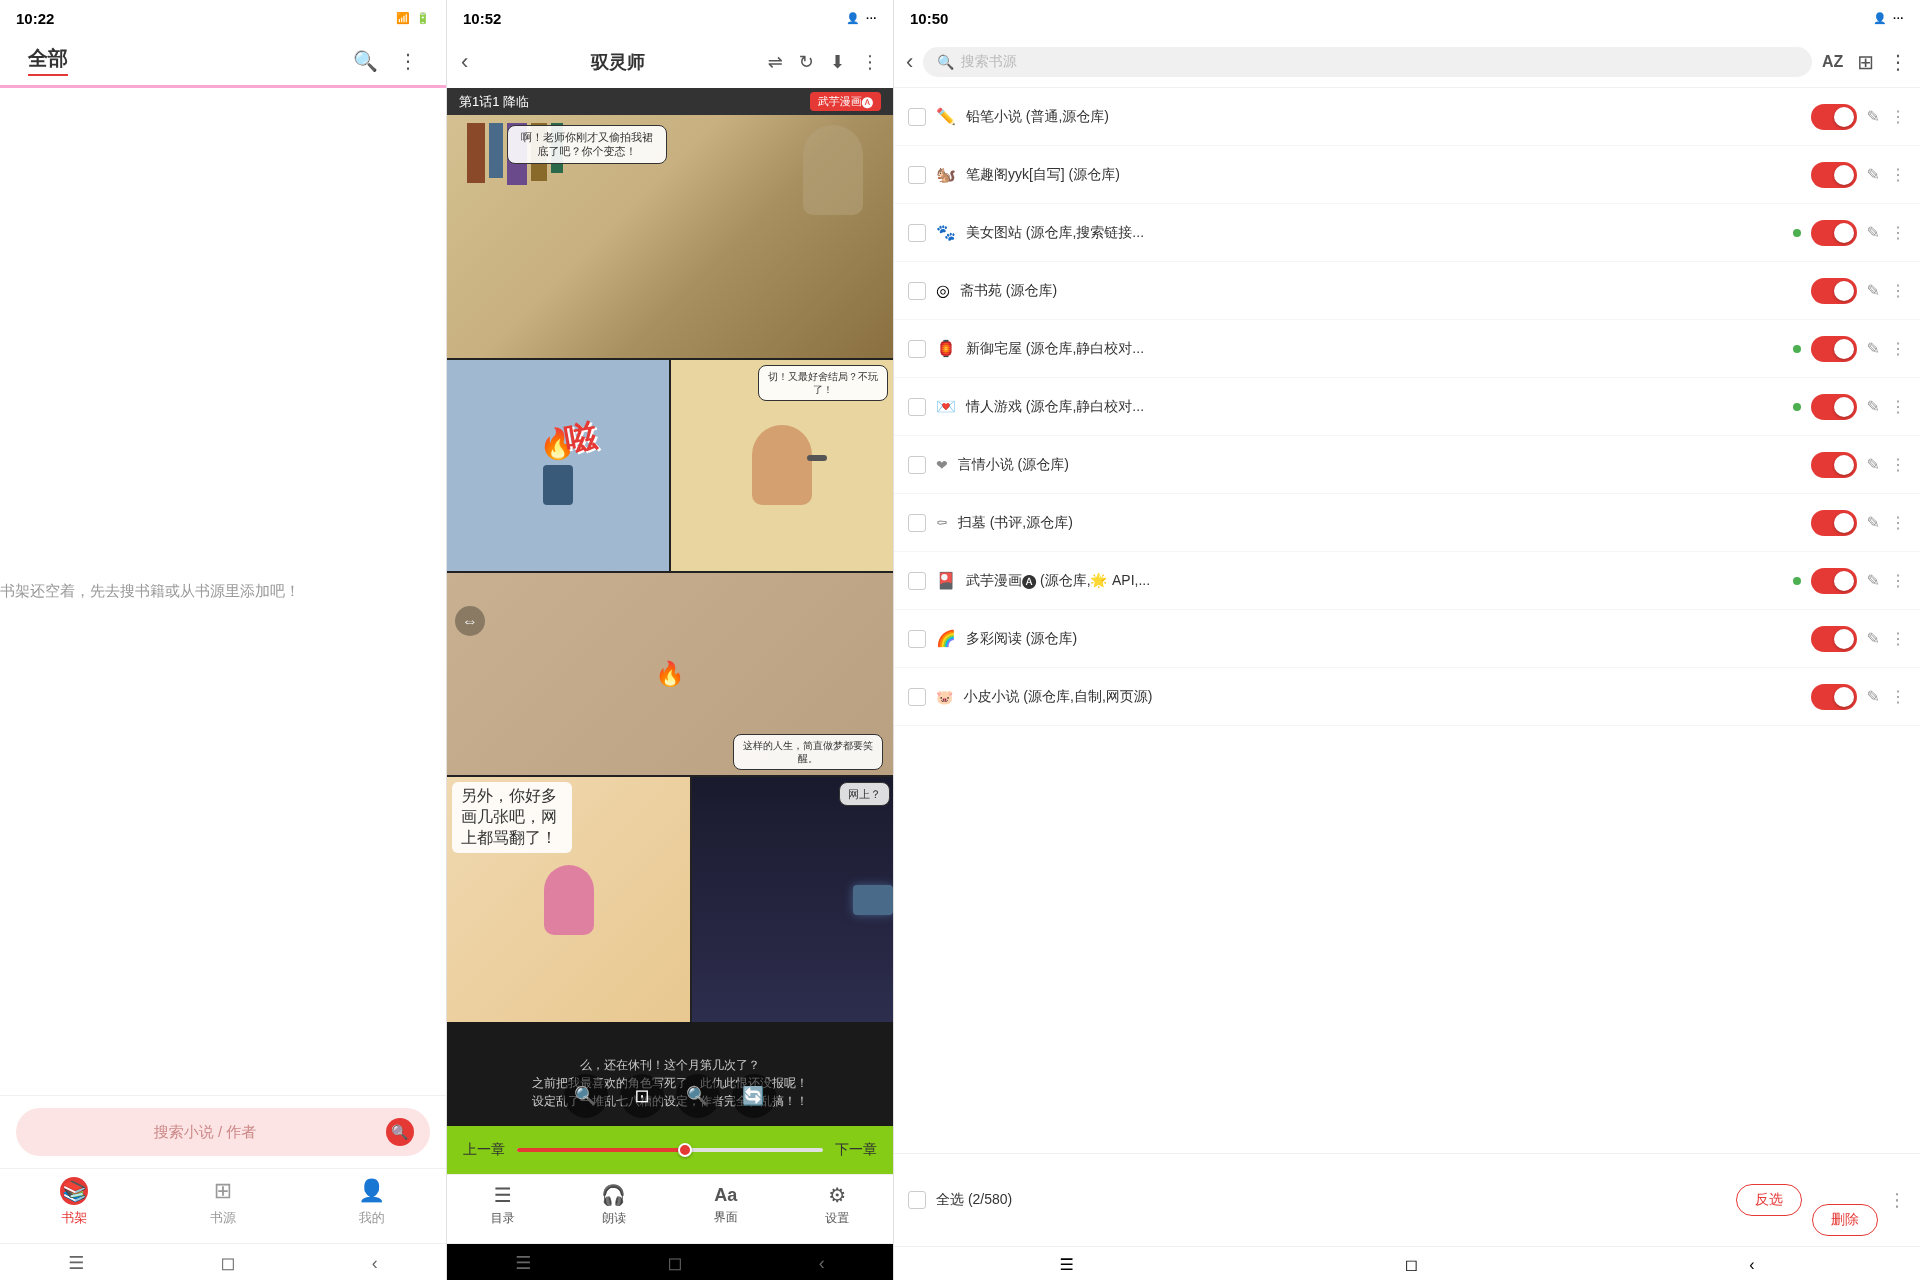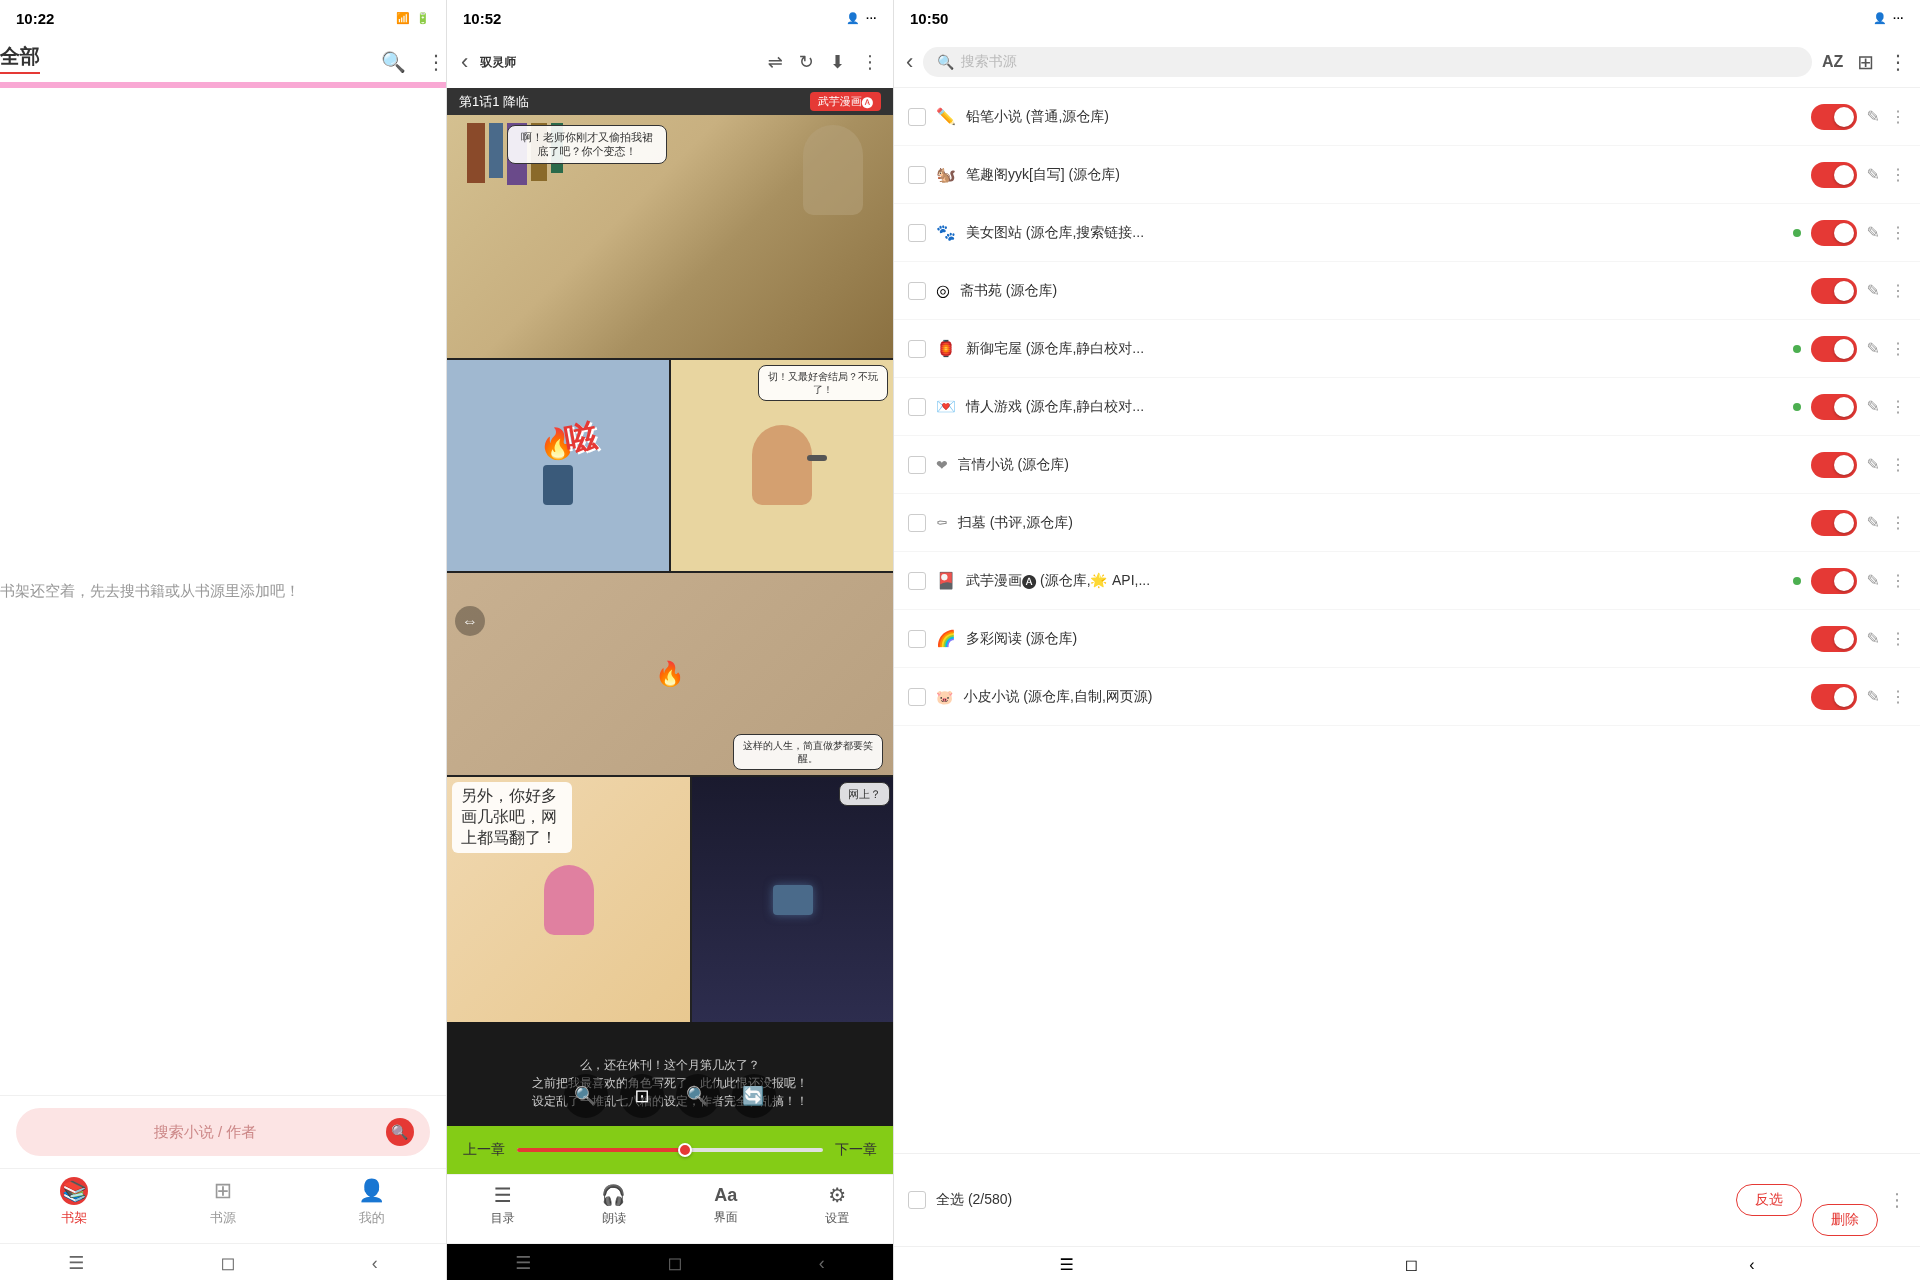--- a/index.html
+++ b/index.html
@@ -44,23 +44,23 @@
       font-size: 13px;
       font-weight: 600;
       height: 36px;
     }
     .status-bar-time { font-weight: 700; font-size: 15px; }
     .status-bar-icons { display: flex; gap: 6px; align-items: center; font-size: 11px; }
 
     
     .p1-header {
       display: flex;
-      align-items: flex-end;
-      padding: 8px 0;
-      border-bottom: 6px solid #f9a8d4;
+      align-items: center;
+      padding: 8px 28px;
+      border-bottom: 3px solid #f9a8d4;
       height: 52px;
     }
     .p1-title {
       font-size: 20px;
       font-weight: 600;
       color: #333;
       border-bottom: 2px solid #e53935;
       padding-bottom: 2px;
     }
     .p1-header-icons {
@@ -151,24 +151,25 @@
     .sys-bar span { font-size: 18px; color: #666; }
     .p2-header {
       display: flex;
       align-items: center;
       padding: 8px 14px;
       background: #fff;
       height: 52px;
       gap: 12px;
     }
     .p2-title-text {
-      font-size: 12px;
+      font-size: 18px;
       font-weight: 600;
       color: #333;
       flex: 1;
+      text-align: center;
     }
     .p2-header-icons {
       display: flex;
       gap: 16px;
       align-items: center;
       color: #555;
     }
 
     .manga-content {
       flex: 1;
@@ -635,21 +636,21 @@
         <div class="scene-row-4">
           <div class="scene-row-4-left" style="position:relative;">
 
             <div style="width:50px;height:70px;background:#e080a0;border-radius:25px 25px 10px 10px;"></div>
             <div style="position:absolute;top:0;left:0;width:100%;height:100%;display:flex;align-items:flex-start;justify-content:flex-start;padding:5px;">
               <div style="font-size:16px;background:rgba(255,255,255,0.9);border-radius:6px;padding:4px 9px;max-width:120px;line-height:1.3;color:#333;">
                 <span>另外，你好多画几张吧，网上都骂翻了！</span>
               </div>
             </div>
           </div>
-          <div class="scene-row-4-right" style="position:relative;">
+          <div class="scene-row-4-right" style="position:relative;justify-content:flex-end;">
 
             <div style="width:40px;height:30px;background:#4a6a8a;border-radius:4px;box-shadow:0 0 10px rgba(100,150,200,0.5);"></div>
             <div class="speech-bubble" style="top:5px;right:3px;max-width:100px;font-size:11px;background:rgba(255,255,255,0.85);">
               <span>网上？</span>
             </div>
           </div>
         </div>
 
         <div class="scene-row-5">
           <div style="padding:8px 16px;text-align:center;">

